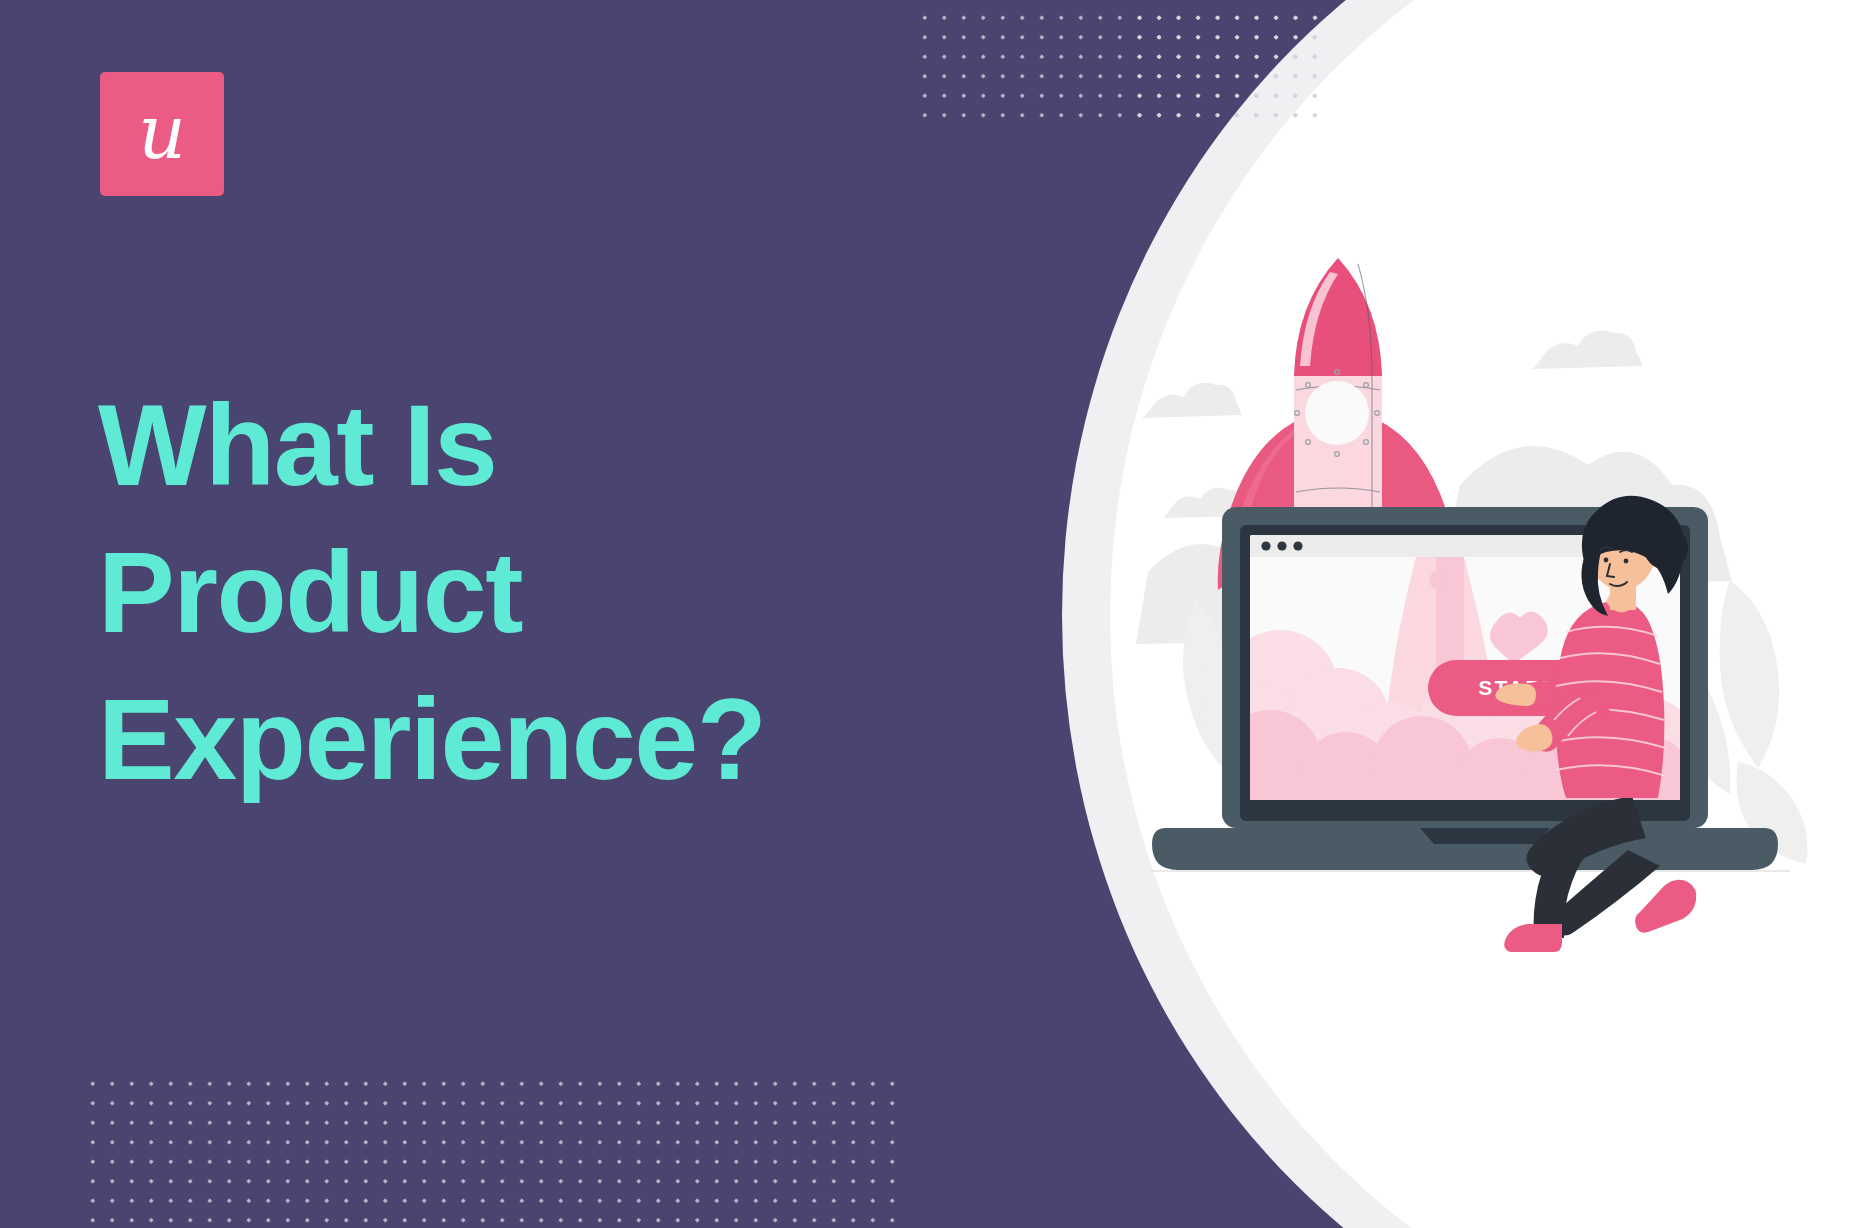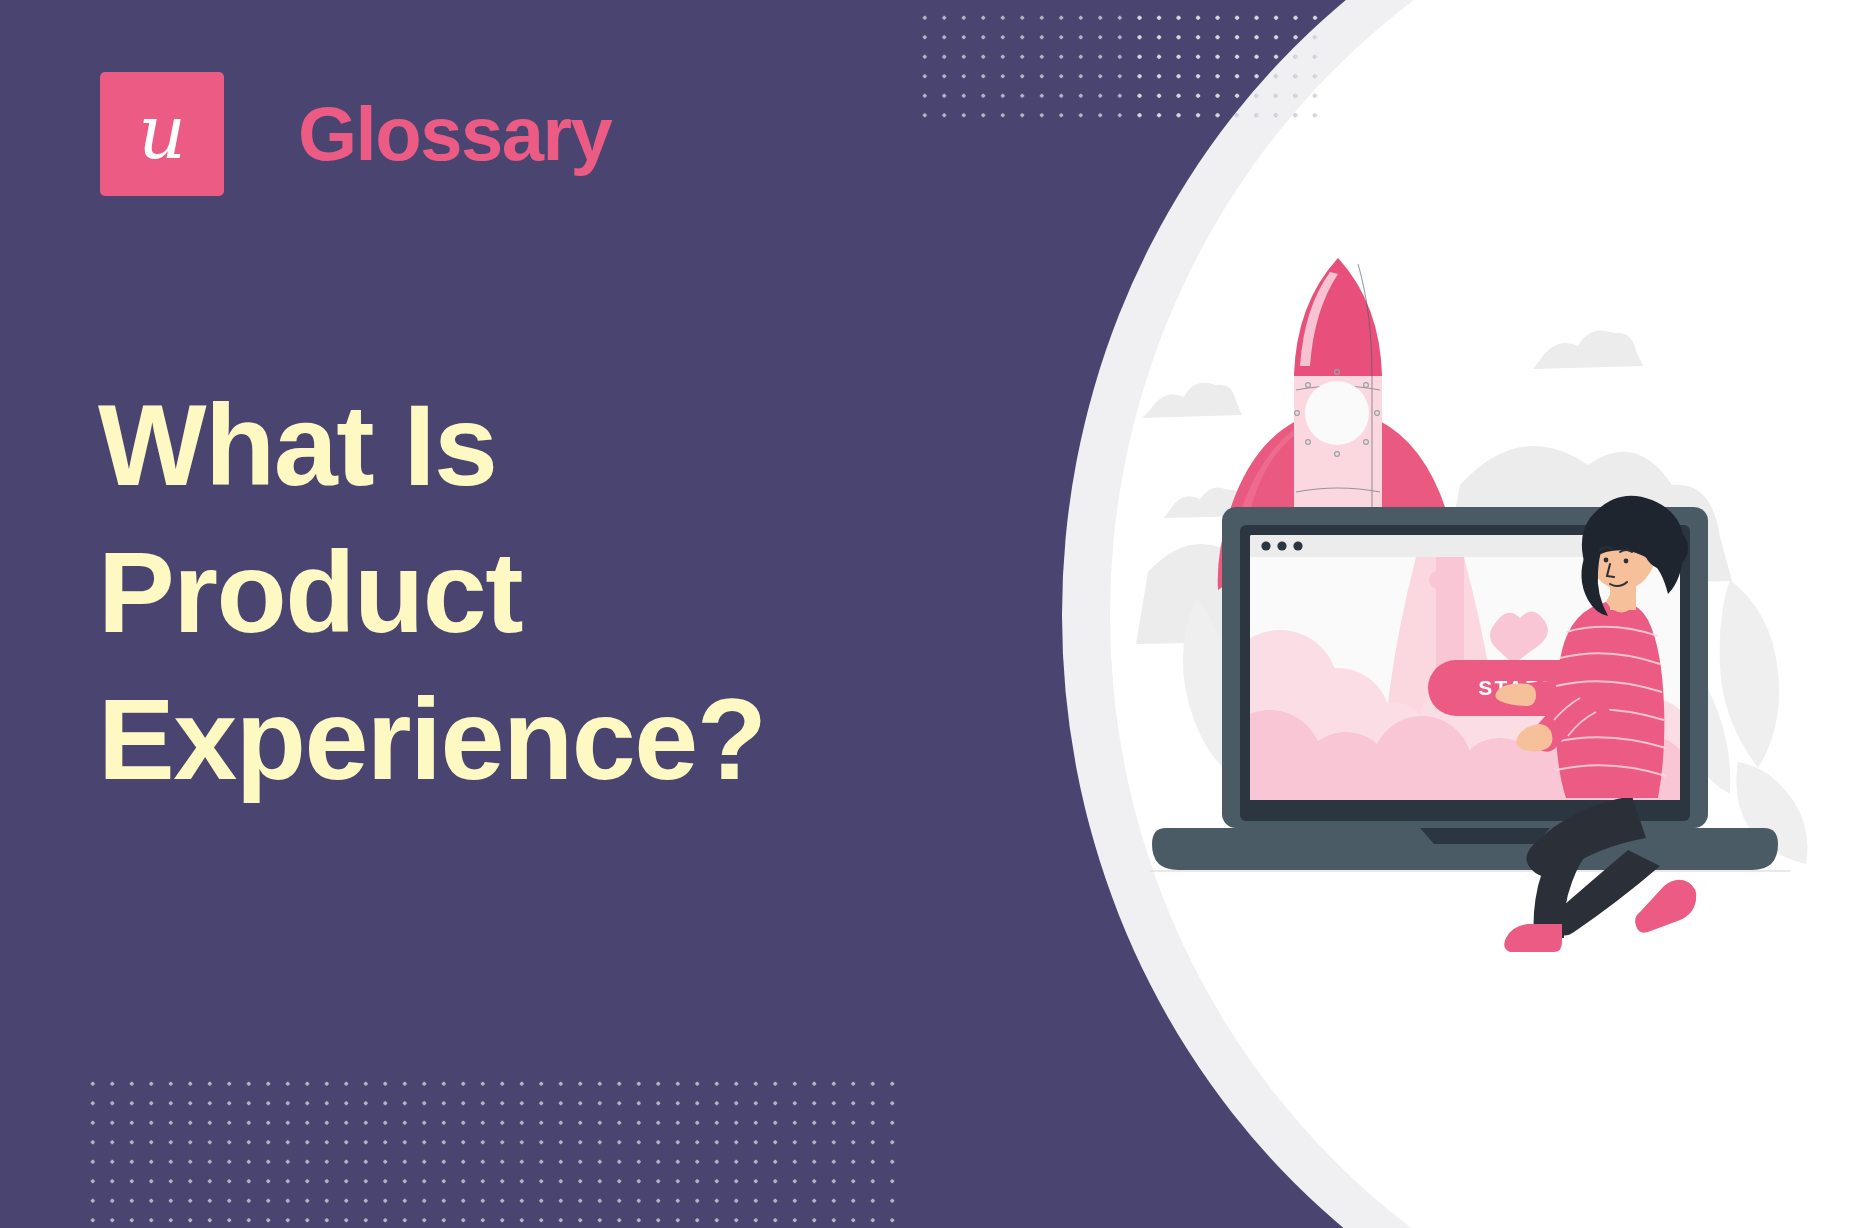--- a/index.html
+++ b/index.html
@@ -90,21 +90,21 @@
     font-weight:700;
     letter-spacing:-1.5px;
     line-height:1;
   }
 
   
   .headline {
     position:absolute;
     left:98px; top:372px;
     width:800px;
-    color:#fef9c3;
+    color:#5eead4;
     font-size:115px;
     font-weight:700;
     line-height:1.28;
     letter-spacing:-1.5px;
     z-index:6;
     white-space:pre-line;
   }
 
   
   .illo {
@@ -124,21 +124,20 @@
   <div class="curve-white"></div>
 
   <div class="dots dots-top"></div>
   <div class="dots dots-top-over"></div>
   <div class="dots dots-bottom"></div>
 
   <div class="brand">
     <div class="logo-tile">
       <span class="logo-glyph">u</span>
     </div>
-    <div class="brand-word">Glossary</div>
   </div>
 
   <h1 class="headline">What Is
 Product
 Experience?</h1>
 
   <div class="illo">
     <svg viewBox="0 0 700 720" xmlns="http://www.w3.org/2000/svg">
       <defs>
         <clipPath id="screenClip">

